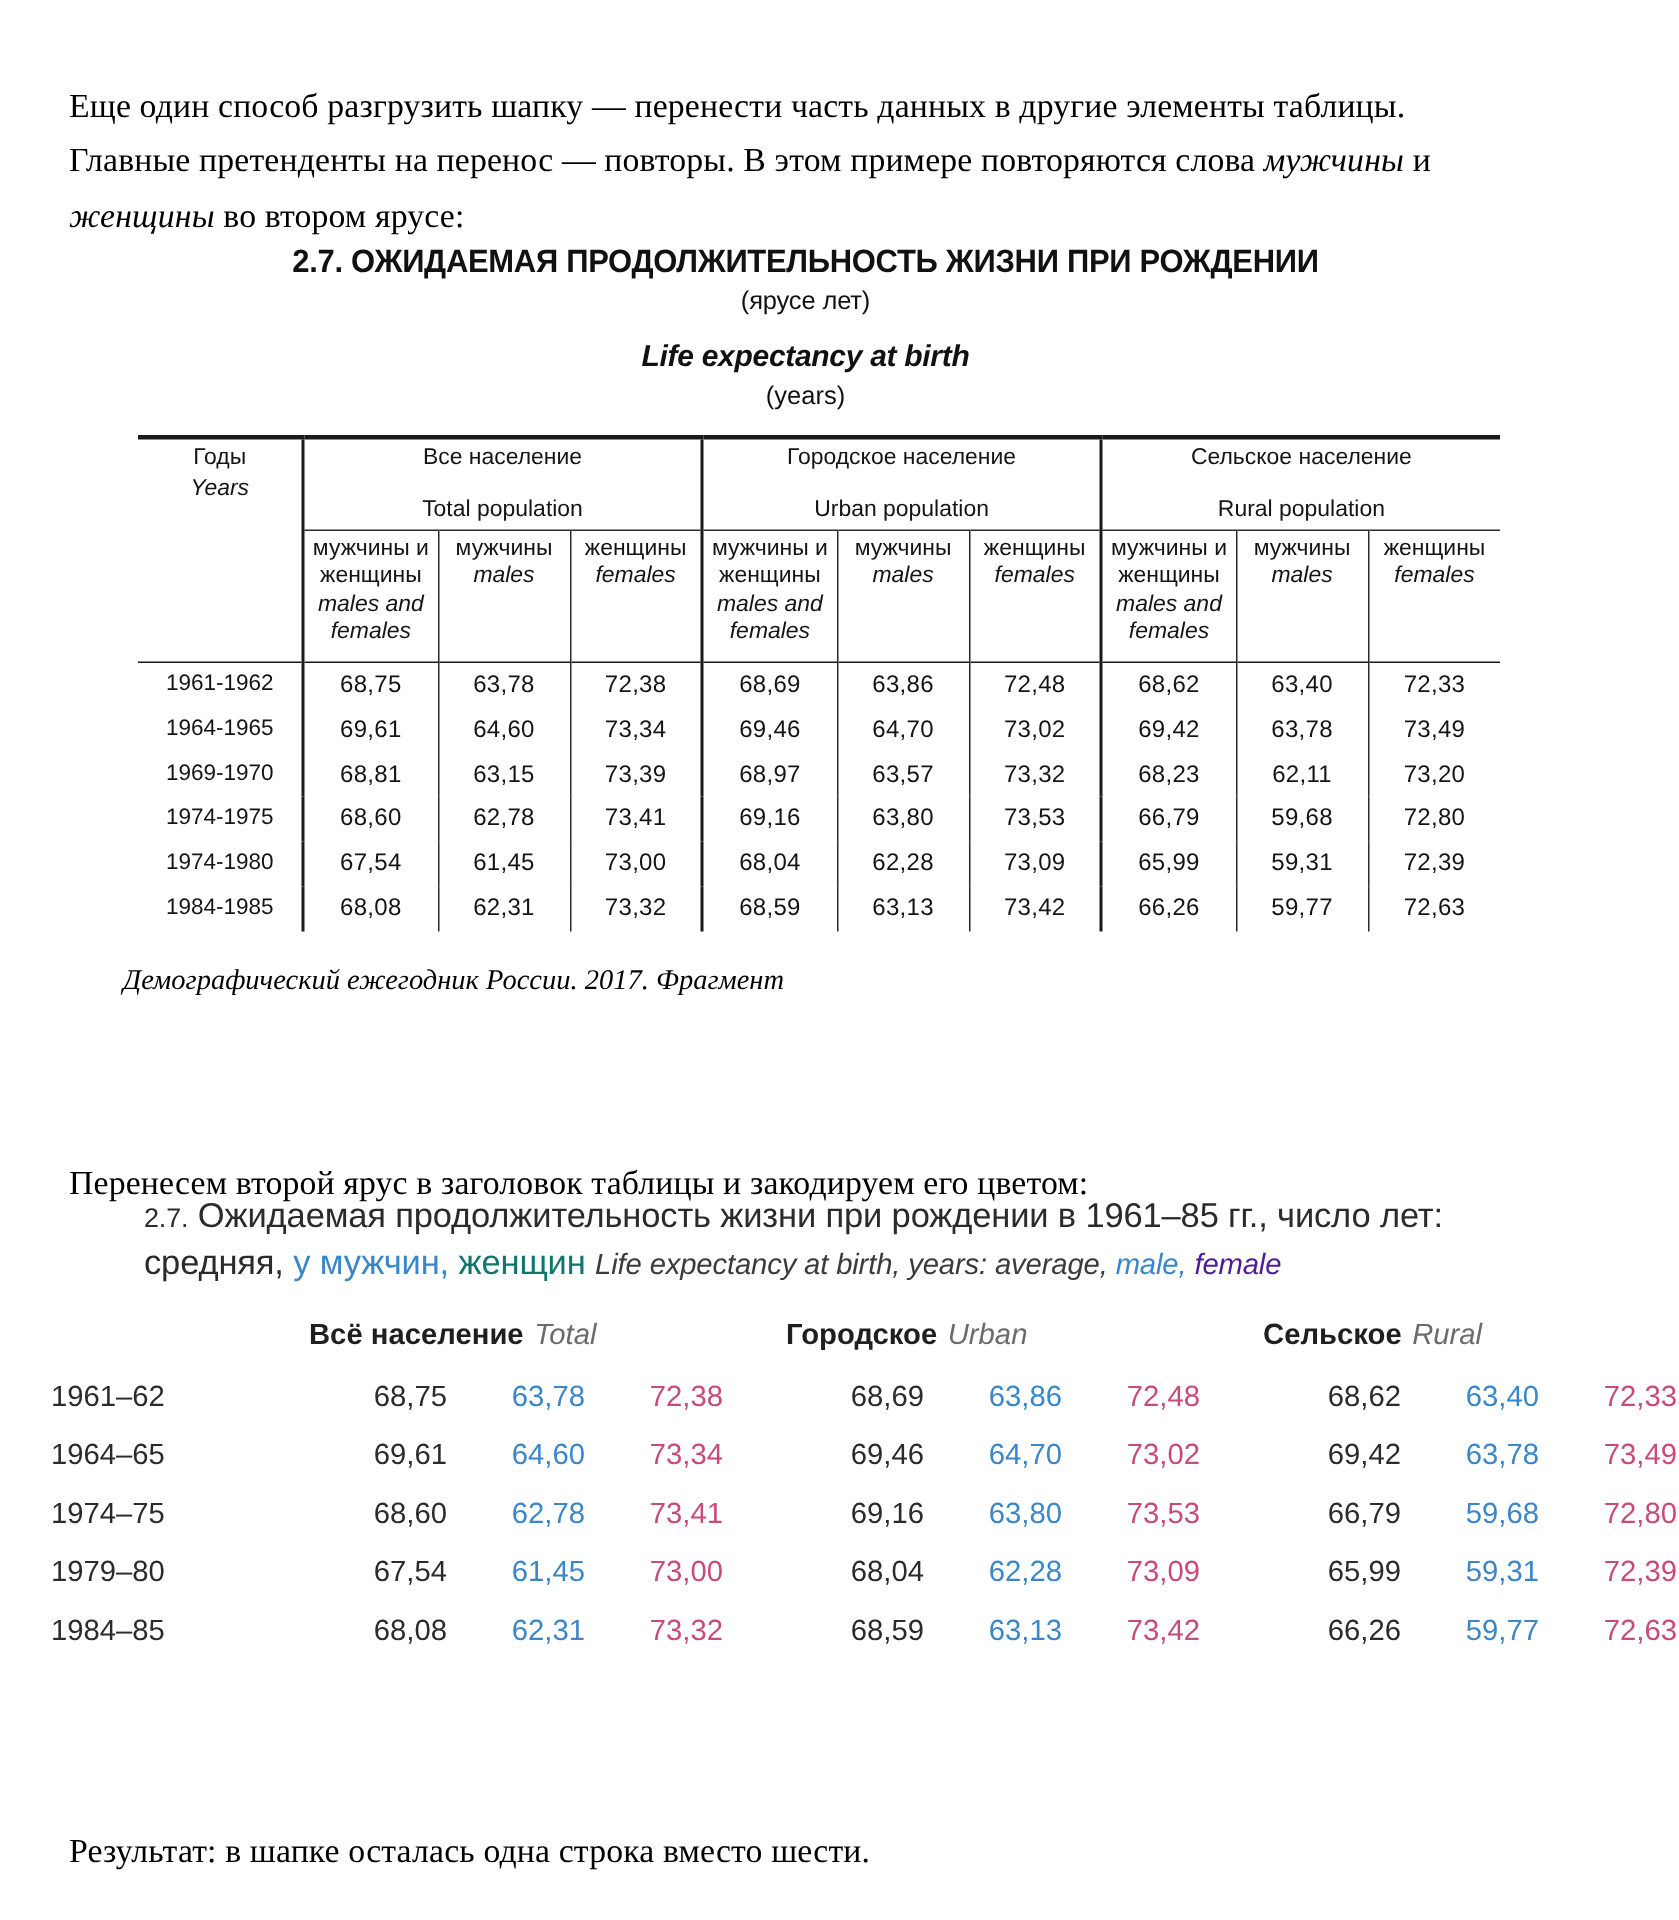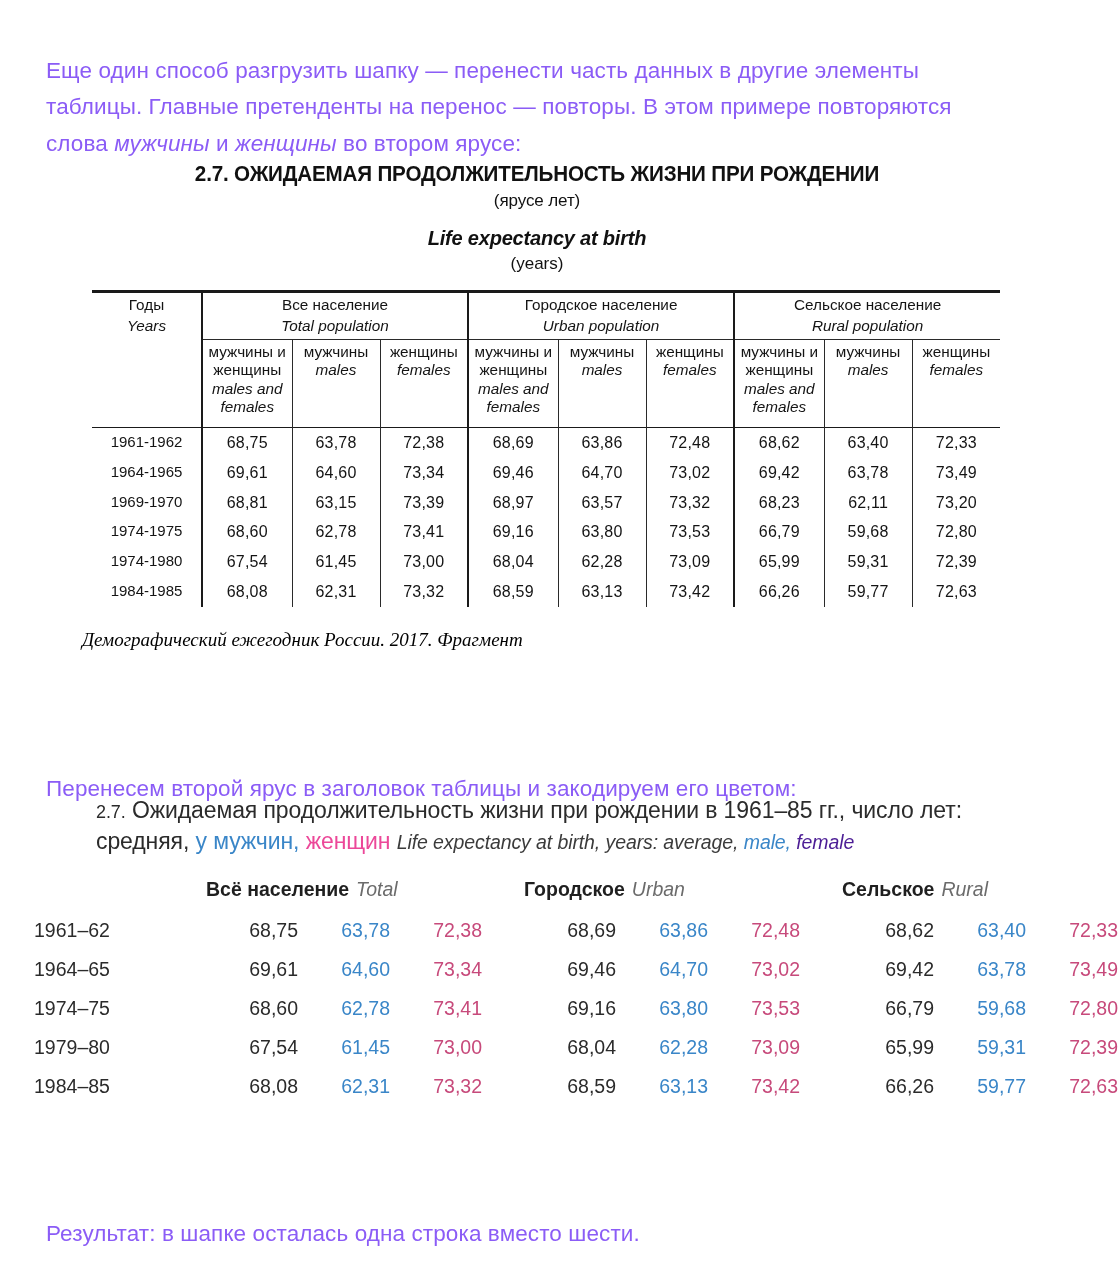--- a/index.html
+++ b/index.html
@@ -15,24 +15,24 @@
 
   .page {
     position: relative;
     width: 1119px;
     min-height: 1280px;
     padding: 0;
   }
 
   
   .prose {
-    font-family: Liberation Sans, sans-serif;
+    font-family: Liberation Serif, serif;
     font-size: 22.5px;
     line-height: 1.63;
-    color: #8b5cf6;
+    color: #000000;
     letter-spacing: 0.1px;
   }
   .prose em { font-style: italic; }
 
   #intro-paragraph {
     position: absolute;
     left: 46px;
     top: 30px;
     width: 930px;
   }
@@ -111,21 +111,21 @@
   
   .vline-thick { border-left: 2.4px solid #1a1a1a; }
   .vline-thin  { border-left: 1.6px solid #2a2a2a; }
 
   .hdr-group {
     text-align: center;
     padding-top: 9px;
     padding-bottom: 9px;
   }
   .hdr-group .ru { display: block; }
-  .hdr-group .en { display: block; font-style: italic; margin-top: 2px; }
+  .hdr-group .en { display: block; margin-top: 16px; }
 
   .hdr-years {
     text-align: center;
     padding-top: 9px;
   }
   .hdr-years .ru { display: block; }
   .hdr-years .en { display: block; font-style: italic; margin-top: 2px; }
 
   .hdr-sub {
     text-align: center;
@@ -172,21 +172,21 @@
 
   .clean-title {
     font-size: 23px;
     line-height: 1.33;
     color: #2b2b2b;
     letter-spacing: -0.1px;
     width: 900px;
   }
   .clean-title .num-prefix { font-size: 18px; }
   .clean-title .male   { color: #3a86c8; }
-  .clean-title .female { color: #ec4899; }
+  .clean-title .female { color: #0f766e; }
   .clean-title .en {
     font-style: italic;
     font-size: 19.5px;
     color: #3b3b3b;
   }
   .clean-title .en .male   { color: #3a86c8; }
   .clean-title .en .female { color: #4c1d95; margin-top: 31px; }
 
   table.clean {
     border-collapse: collapse;

